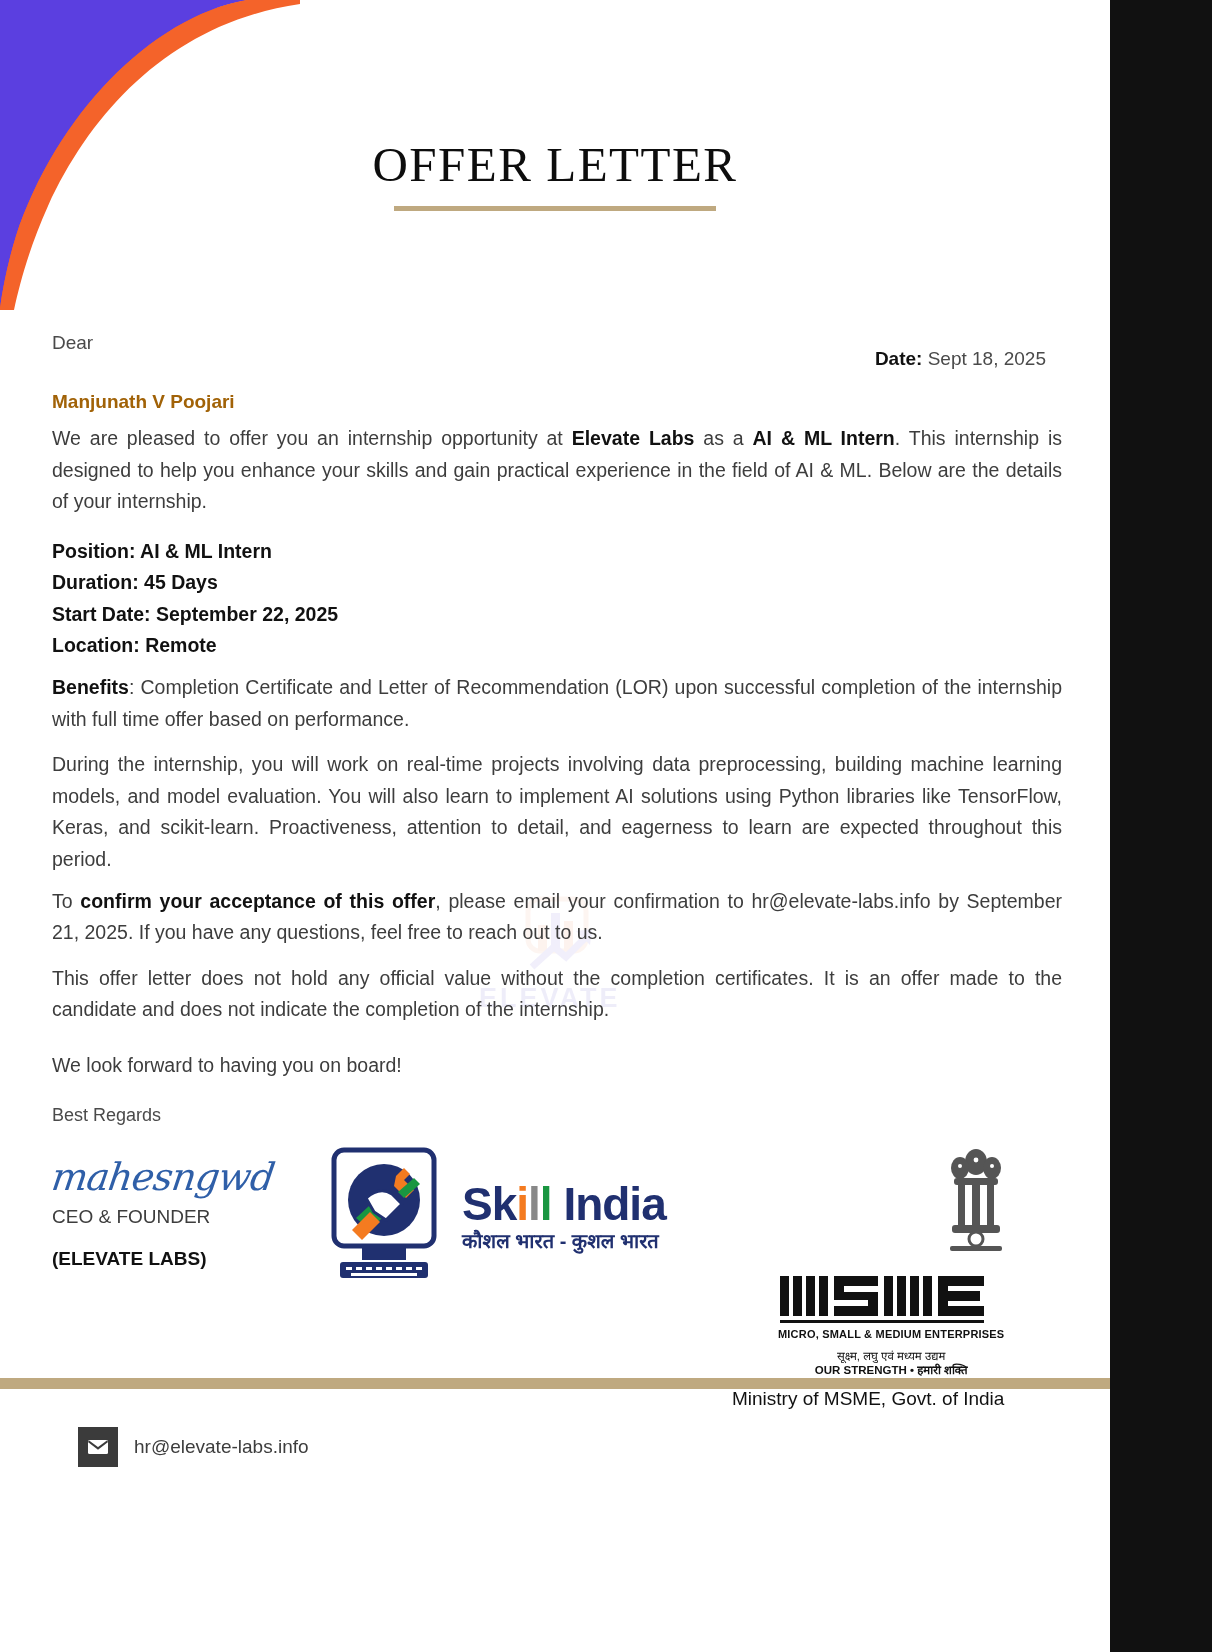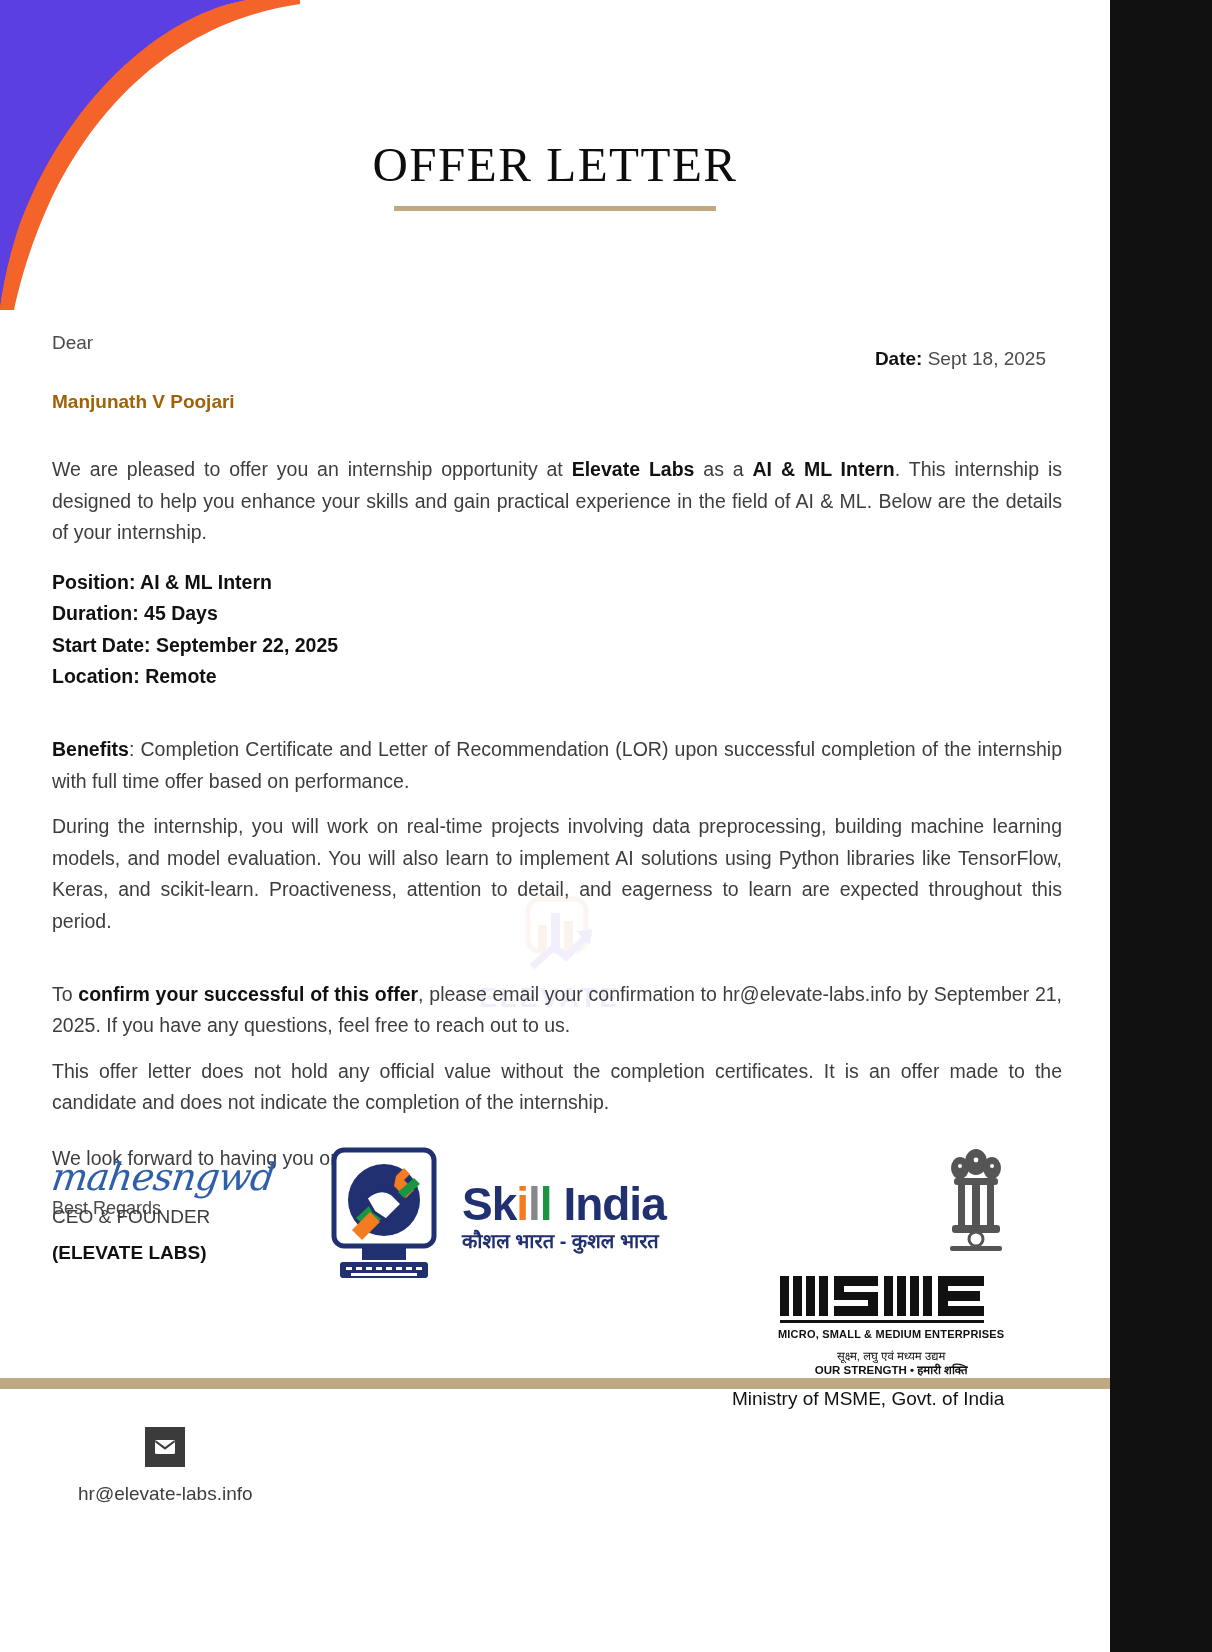--- a/index.html
+++ b/index.html
@@ -45,21 +45,21 @@
   .date-line {
     position:absolute; right:16px; top:16px; font-size:19px; color:#4a4a4a; white-space:nowrap;
   }
   .date-line b { color:#111; font-weight:700; }
   .recipient {
     font-size:19px; font-weight:700; color:#a16207; margin-top:15px;
   }
 
   p.para {
     font-size:19.5px; line-height:1.62; color:#3d3d3d; text-align:justify;
-    margin-top:41px;
+    margin-top:10px;
   }
   p.para.tight { margin-top:14px; }
   p.para b { color:#111; font-weight:700; }
 
   .details { margin-top:18px; }
   .details div {
     font-size:19.5px; font-weight:700; color:#111; line-height:1.62;
   }
 
   .closing { font-size:19.5px; color:#3d3d3d; margin-top:28px; }
@@ -76,41 +76,41 @@
   }
 
   
   .sign-block { position:absolute; left:52px; top:1158px; width:300px; }
   .signature {
     font-family:"DejaVu Serif", serif; font-style:italic;
     font-size:38px; color:#2f5fa8; letter-spacing:-1px;
     transform:skewX(-8deg); line-height:1;
   }
   .sig-title { font-size:19px; color:#3d3d3d; margin-top:10px; }
-  .sig-company { font-size:19px; font-weight:700; color:#111; margin-top:14px; }
+  .sig-company { font-size:19px; font-weight:700; color:#111; margin-top:20px; }
 
   
   .skill-india { position:absolute; left:322px; top:1146px; display:flex; align-items:center; gap:16px; }
   .si-text { line-height:1; }
   .si-word { font-size:46px; font-weight:700; color:#203070; letter-spacing:-1px; white-space:nowrap; }
   .si-word .t1{color:#f47b20;} .si-word .t2{color:#fff;} .si-word .t3{color:#1a9641;}
   .si-sub { font-size:20px; font-weight:700; color:#203070; margin-top:4px; white-space:nowrap; }
 
   .msme { position:absolute; left:732px; top:1142px; }
   .msme-row { display:flex; align-items:flex-end; gap:10px;flex-direction:column; }
   .msme-tx { line-height:1; }
   .msme-word { display:block; }
   .msme-sub1 { font-size:11px; font-weight:700; color:#111; letter-spacing:.2px; text-align:center; margin-top:3px; white-space:nowrap;}
   .msme-sub2 { font-size:11.5px; color:#111; text-align:center; margin-top:11px; white-space:nowrap;}
   .msme-sub3 { font-size:11.5px; font-weight:700; color:#111; text-align:center; margin-top:2px; white-space:nowrap;}
   .msme-ministry { font-size:19px; color:#111; text-align:center; margin-top:12px; white-space:nowrap; }
 
   
   .footer-rule { position:absolute; left:0; top:1378px; width:1110px; height:11px; background:#bfa980; }
-  .footer-contact { position:absolute; left:78px; top:1427px; display:flex; align-items:center; gap:16px;flex-direction:column; }
+  .footer-contact { position:absolute; left:78px; top:1427px; display:flex; align-items:center; gap:16px; }
   .mail-badge {
     width:40px; height:40px; background:#3b3b3b; display:flex;
     align-items:center; justify-content:center;
   }
   .footer-email { font-size:19px; color:#3d3d3d; }
 </style>
 </head>
 <body>
 
 <div class="page">
@@ -157,21 +157,21 @@
       <div>Position: AI &amp; ML Intern</div>
       <div>Duration: 45 Days</div>
       <div>Start Date: September 22, 2025</div>
       <div>Location: Remote</div>
     </div>
 
     <p class="para"><b>Benefits</b><span>: Completion Certificate and Letter of Recommendation (LOR) upon successful completion of the internship with full time offer based on performance.</span></p>
 
     <p class="para tight">During the internship, you will work on real-time projects involving data preprocessing, building machine learning models, and model evaluation. You will also learn to implement AI solutions using Python libraries like TensorFlow, Keras, and scikit-learn. Proactiveness, attention to detail, and eagerness to learn are expected throughout this period.</p>
 
-    <p class="para"><span>To </span><b>confirm your successful of this offer</b><span>, please email your confirmation to hr@elevate-labs.info by September 21, 2025. If you have any questions, feel free to reach out to us.</span></p>
+    <p class="para"><span>To </span><b>confirm your acceptance of this offer</b><span>, please email your confirmation to hr@elevate-labs.info by September 21, 2025. If you have any questions, feel free to reach out to us.</span></p>
 
     <p class="para tight">This offer letter does not hold any official value without the completion certificates. It is an offer made to the candidate and does not indicate the completion of the internship.</p>
 
     <div class="closing">We look forward to having you on board!</div>
     <div class="regards">Best Regards</div>
   </div>
 
   <div class="sign-block">
     <div class="signature">mahesngwd</div>
     <div class="sig-title">CEO &amp; FOUNDER</div>

